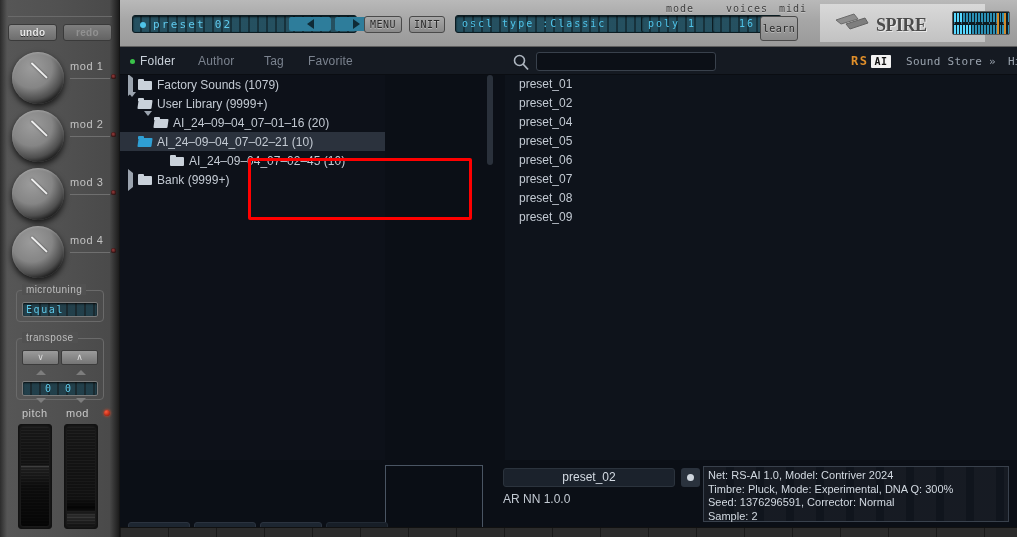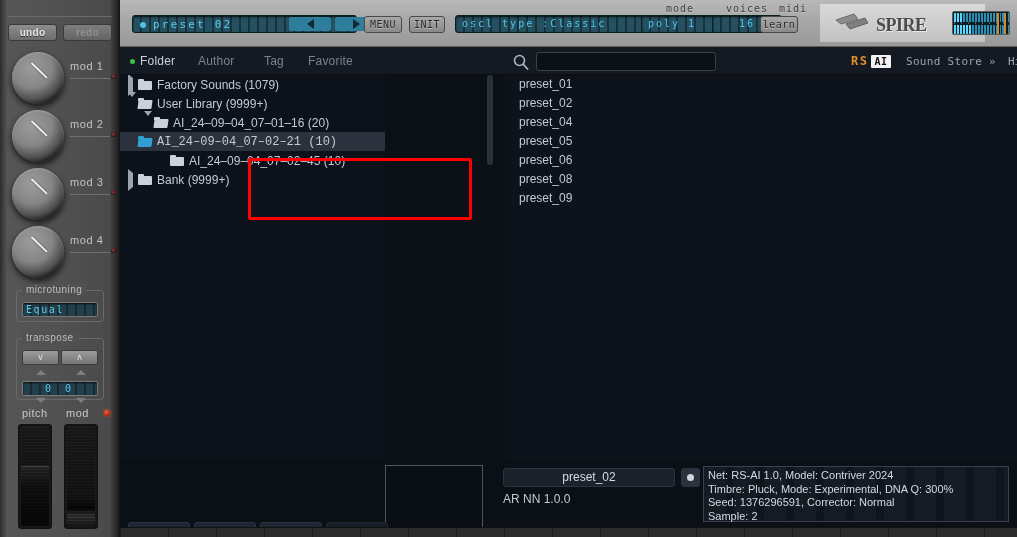--- a/index.html
+++ b/index.html
@@ -126,21 +126,21 @@
 
   .metal-btn {
     position:absolute; background: linear-gradient(180deg,#a8a8a8,#8a8a8a);
     border:1px solid #4a4a4a; border-radius:3px;
     color:#2a2a2a; font-family:"DejaVu Sans Mono", monospace; font-size:10px;
     display:flex; align-items:center; justify-content:center; letter-spacing:.5px;
     text-shadow: 0 1px 0 rgba(255,255,255,.35);
   }
   #menu-btn { left:244px; top:16px; width:38px; height:17px; }
   #init-btn { left:289px; top:16px; width:36px; height:17px; }
-  #midi-learn-btn { left:640px; top:16px; width:38px; height:17px; }
+  #midi-learn-btn { left:640px; top:16px; width:38px; height:25px; }
 
   #osc-type-lcd { position:absolute; left:335px; top:15px; width:191px; height:18px;
      font-size:10px; letter-spacing:2px; line-height:16px; padding-left:6px; }
   .lcd-label { position:absolute; font-size:10px; color:#3e3e3e; letter-spacing:1px;
      font-family:"DejaVu Sans Mono", monospace; text-shadow:0 1px 0 rgba(255,255,255,.3); }
   #mode-label { left:546px; top:3px; }
   #mode-lcd { position:absolute; left:521px; top:15px; width:78px; height:18px;
      font-size:10px; letter-spacing:2px; line-height:16px; padding-left:6px; }
   #voices-label { left:606px; top:3px; }
   #voices-lcd { position:absolute; left:592px; top:15px; width:70px; height:18px;
@@ -411,21 +411,21 @@
           <span class="tree-label">User Library (9999+)</span>
         </div>
         <div class="tree-row" style="padding-left: 24px;">
           <span class="tw"><span class="caret-d"></span></span>
           <span class="folder-ic open">
             <span class="tabtop"></span>
             <span class="f"></span>
           </span>
           <span class="tree-label">AI_24–09–04_07–01–16 (20)</span>
         </div>
-        <div class="tree-row selected" style=" font-family: Liberation Mono, monospace;">
+        <div class="tree-row selected" style="">
           <span class="tw"></span>
           <span class="folder-ic open blue">
             <span class="tabtop"></span>
             <span class="f"></span>
           </span>
           <span class="tree-label">AI_24–09–04_07–02–21 (10)</span>
         </div>
         <div class="tree-row" style="padding-left: 40px;">
           <span class="tw"></span>
           <span class="folder-ic">
@@ -447,20 +447,21 @@
       <div id="tree-scrollthumb"></div>
     </div>
     <div id="redbox"></div>
 
     <div id="list-pane">
         <div class="preset-row">preset_01</div>
         <div class="preset-row">preset_02</div>
         <div class="preset-row">preset_04</div>
         <div class="preset-row">preset_05</div>
         <div class="preset-row">preset_06</div>
+        <div class="preset-row">preset_07</div>
         <div class="preset-row">preset_08</div>
         <div class="preset-row">preset_09</div>
       </div>
 
     <div id="detail">
       <div id="preview-box"></div>
       <div id="preset-name-field">preset_02</div>
       <div id="preset-dot-btn">
           <i></i>
         </div>

